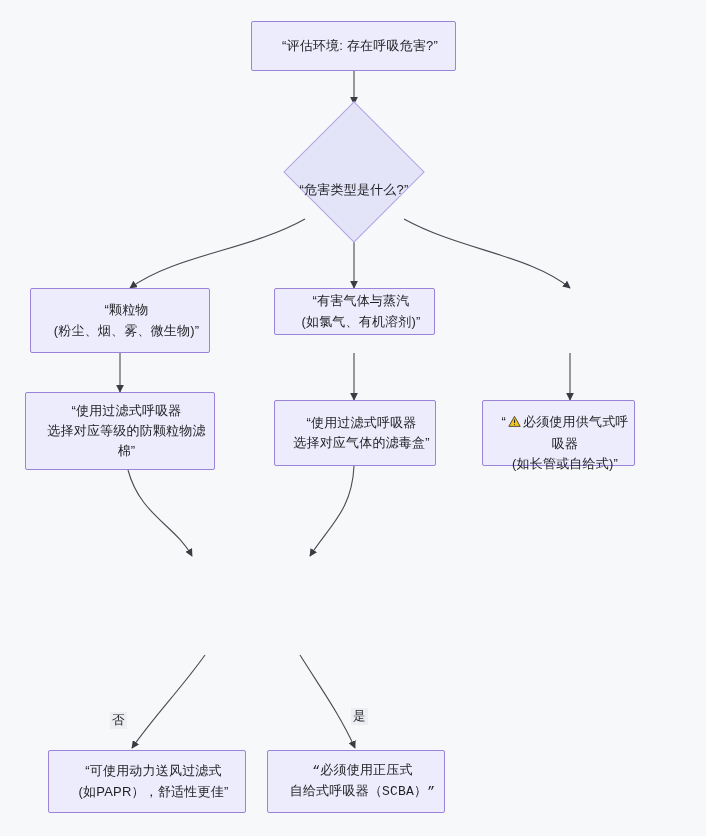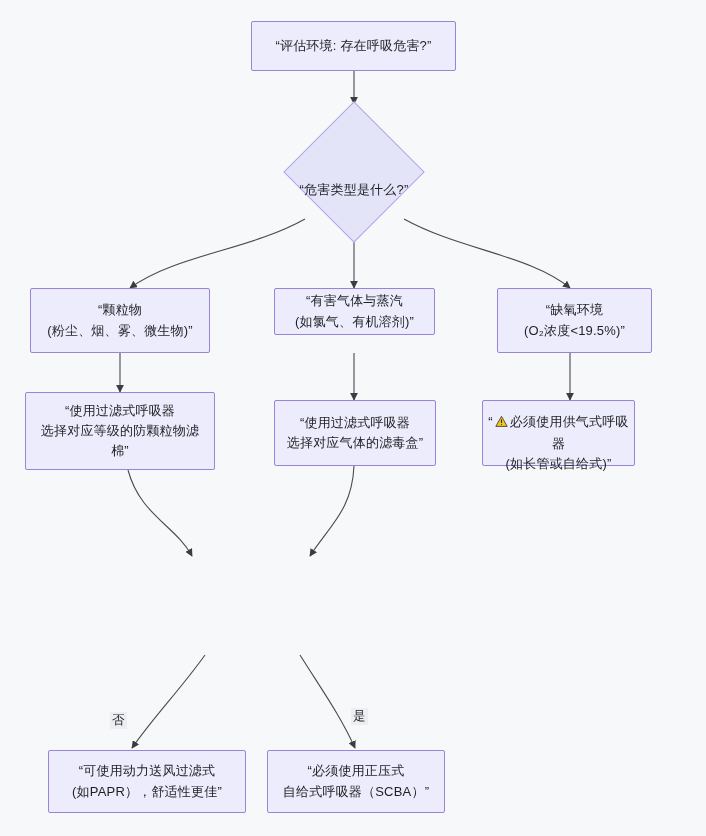--- a/index.html
+++ b/index.html
@@ -33,20 +33,21 @@
     border: 1px solid #9a83d8;
     color: #1f1f23;
     font-size: 13px;
     line-height: 1.55;
     text-align: center;
     display: flex;
     align-items: center;
     justify-content: center;
     white-space: pre-line;
     letter-spacing: 0.2px;
+    padding-left: 13px;
   }
   .node.rect {
     border-radius: 2px;
   }
   .diamond-wrap {
     position: absolute;
     display: flex;
     align-items: center;
     justify-content: center;
   }
@@ -122,24 +123,20 @@
   <div class="node rect" style="left:30px; top:288px; width:180px; height:65px;">
     <span>“颗粒物
 (粉尘、烟、雾、微生物)”</span>
   </div>
 
   <div class="node rect" style="left:274px; top:288px; width:161px; height:47px;">
     <span>“有害气体与蒸汽
 (如氯气、有机溶剂)”</span>
   </div>
 
-  <div class="node rect" style="left:497px; top:288px; width:155px; height:65px;">
-    <span>“缺氧环境
-(O₂浓度&lt;19.5%)”</span>
-  </div>
 
   <div class="node rect" style="left:25px; top:392px; width:190px; height:78px;">
     <span>“使用过滤式呼吸器
 选择对应等级的防颗粒物滤
 棉”</span>
   </div>
 
   <div class="node rect" style="left:274px; top:400px; width:162px; height:66px;">
     <span>“使用过滤式呼吸器
 选择对应气体的滤毒盒”</span>
@@ -158,18 +155,18 @@
 
 
   <div class="edge-label" style="left:110px; top:712px;">否</div>
   <div class="edge-label" style="left:351px; top:708px;">是</div>
 
   <div class="node rect" style="left:48px; top:750px; width:198px; height:63px;">
     <span>“可使用动力送风过滤式
 (如PAPR），舒适性更佳”</span>
   </div>
 
-  <div class="node rect" style="left:267px; top:750px; width:178px; height:63px;">
+  <div class="node rect" style="left:267px; top:750px; width:178px; height:63px;font-family:Liberation Mono, monospace;">
     <span>“必须使用正压式
 自给式呼吸器（SCBA）”</span>
   </div>
 
 </div>
 
 </body></html>

